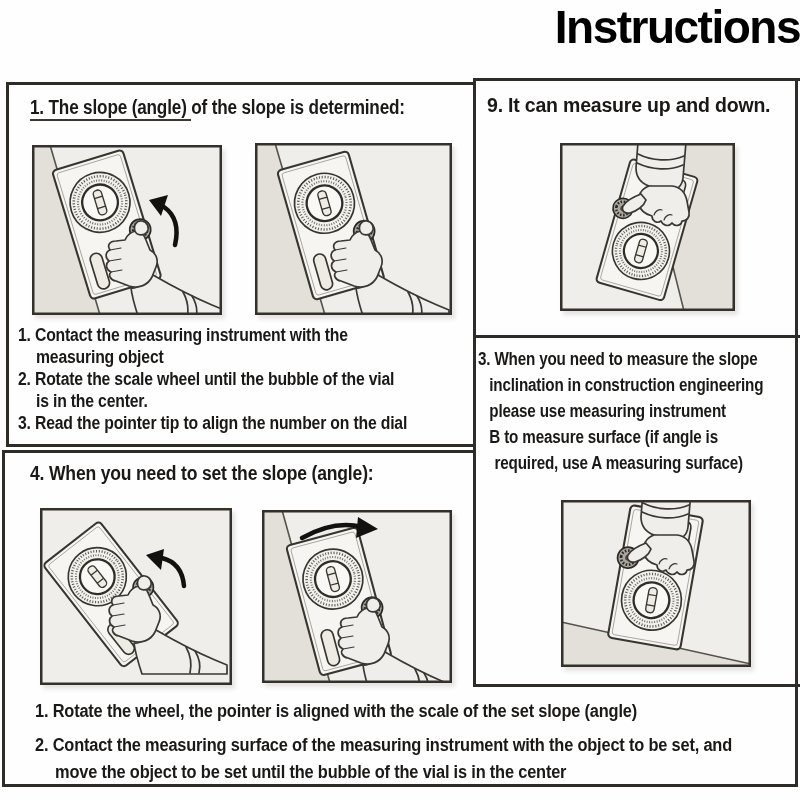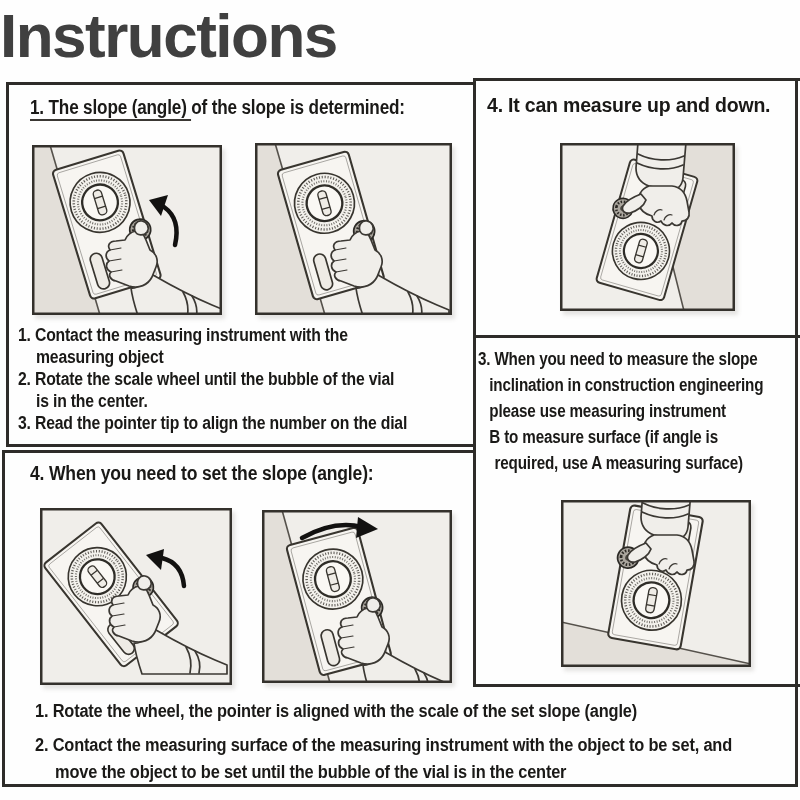--- a/index.html
+++ b/index.html
@@ -11,22 +11,22 @@
   .bline{position:absolute;background:#2e2c29;}
   .txt{
     position:absolute;font-weight:700;white-space:nowrap;
     letter-spacing:-0.2px;transform-origin:0 0;color:#1a1917;
   }
   .sx91{transform:scaleX(.91);}
   .sx90{transform:scaleX(.90);}
   .sx88{transform:scaleX(.88);}
   .sx87{transform:scaleX(.87);}
   .title{
-    position:absolute;left:0;top:6;width:800px;text-align:left;
-    font-size:62px;font-weight:700;letter-spacing:-1.5px;color:#404040;
+    position:absolute;left:0;top:6;width:800px;text-align:right;
+    font-size:46px;font-weight:700;letter-spacing:-1.5px;color:#000000;
   }
   .u{border-bottom:2.5px solid #3a3733;padding-bottom:1px;}
   .step-line{height:22px;font-size:17.5px;font-weight:700;white-space:nowrap;}
   .ind{margin-left:20px;}
   .s3-line{height:26px;font-size:17.5px;font-weight:700;white-space:nowrap;}
   .ind1{margin-left:13px;}
   .ind2{margin-left:19px;}
   .illu{position:absolute;box-shadow:3px 4px 4px rgba(110,104,96,.18);}
   svg{display:block;}
 </style>
@@ -134,21 +134,21 @@
   </g>
   <use href="#instr" transform="translate(24,36) scale(1.05) rotate(-15)"></use>
   <use href="#handA" transform="translate(2,14)"></use>
   <g>
     <path d="M40,28 Q72,10 100,17" fill="none" stroke="#121110" stroke-width="4.5" stroke-linecap="round"></path>
     <polygon points="96,7 116,19 94,28" fill="#121110"></polygon>
   </g>
   <rect x="1.25" y="1.25" width="187.5" height="170.5" fill="none" stroke="#34312c" stroke-width="2.5"></rect>
 </svg>
 
-<div class="txt" style="left:487px;top:94px;font-size:19.5px">4. It can measure up and down.</div>
+<div class="txt" style="left:487px;top:94px;font-size:19.5px">9. It can measure up and down.</div>
 
 <svg class="illu" style="left:560px;top:143px" width="175" height="168" viewBox="0 0 175 168">
   <rect x="1.25" y="1.25" width="172.5" height="165.5" fill="#f0eeea"></rect>
   <g>
     <polygon points="82,0 175,0 175,168 124,168" fill="#e3dfd9"></polygon>
     <line x1="82" y1="0" x2="124" y2="168" stroke="#55514b" stroke-width="1.6"></line>
   </g>
   <use href="#instr" transform="translate(103,158) rotate(196)"></use>
   <use href="#handB" transform="translate(-6,1)"></use>
   <rect x="1.25" y="1.25" width="172.5" height="165.5" fill="none" stroke="#34312c" stroke-width="2.5"></rect>

